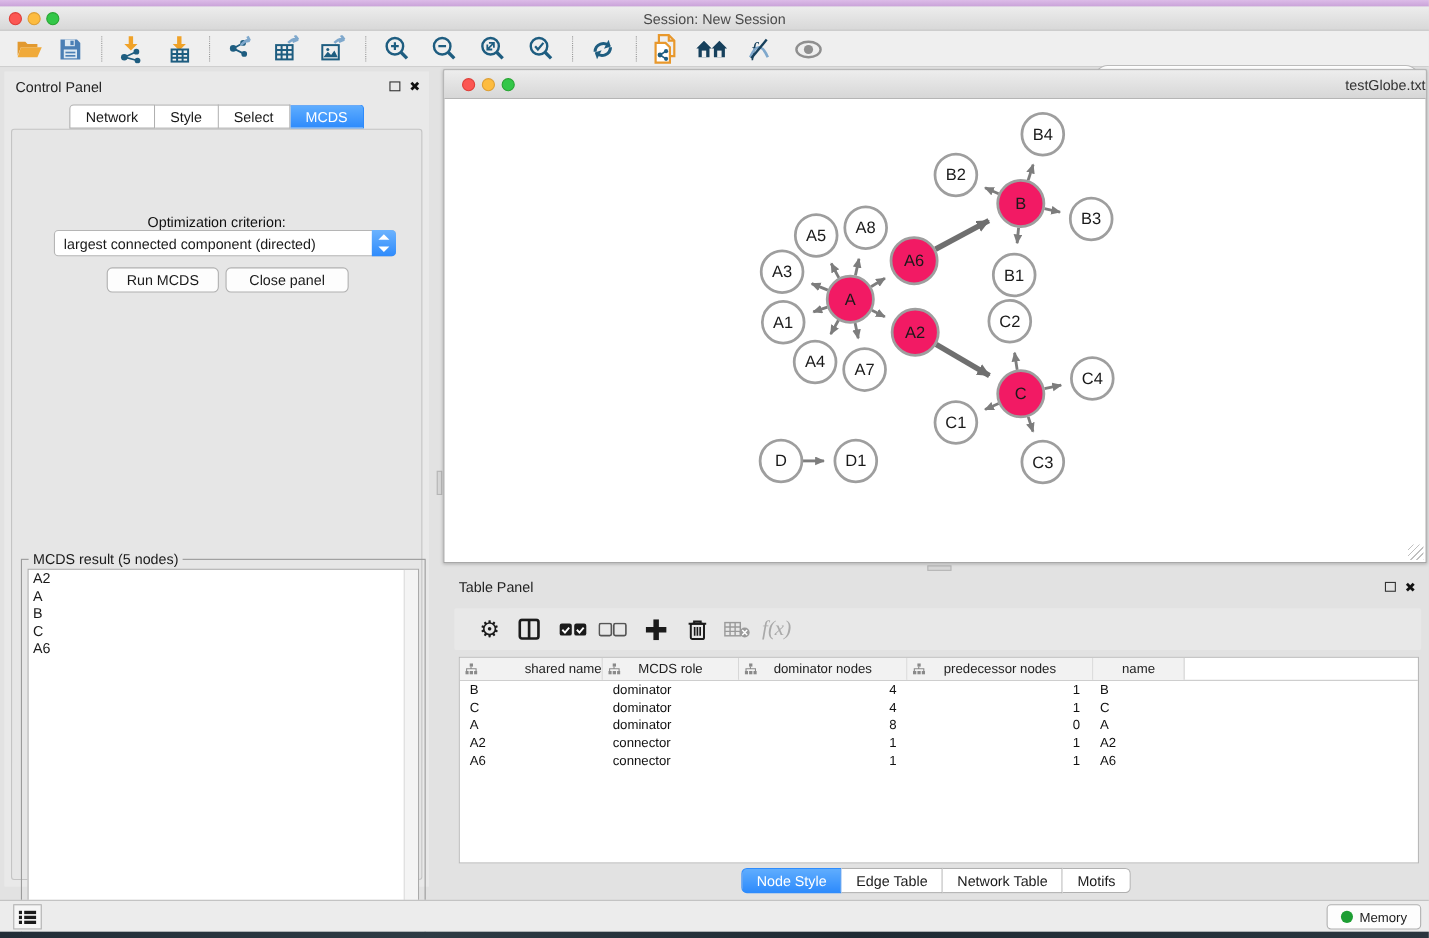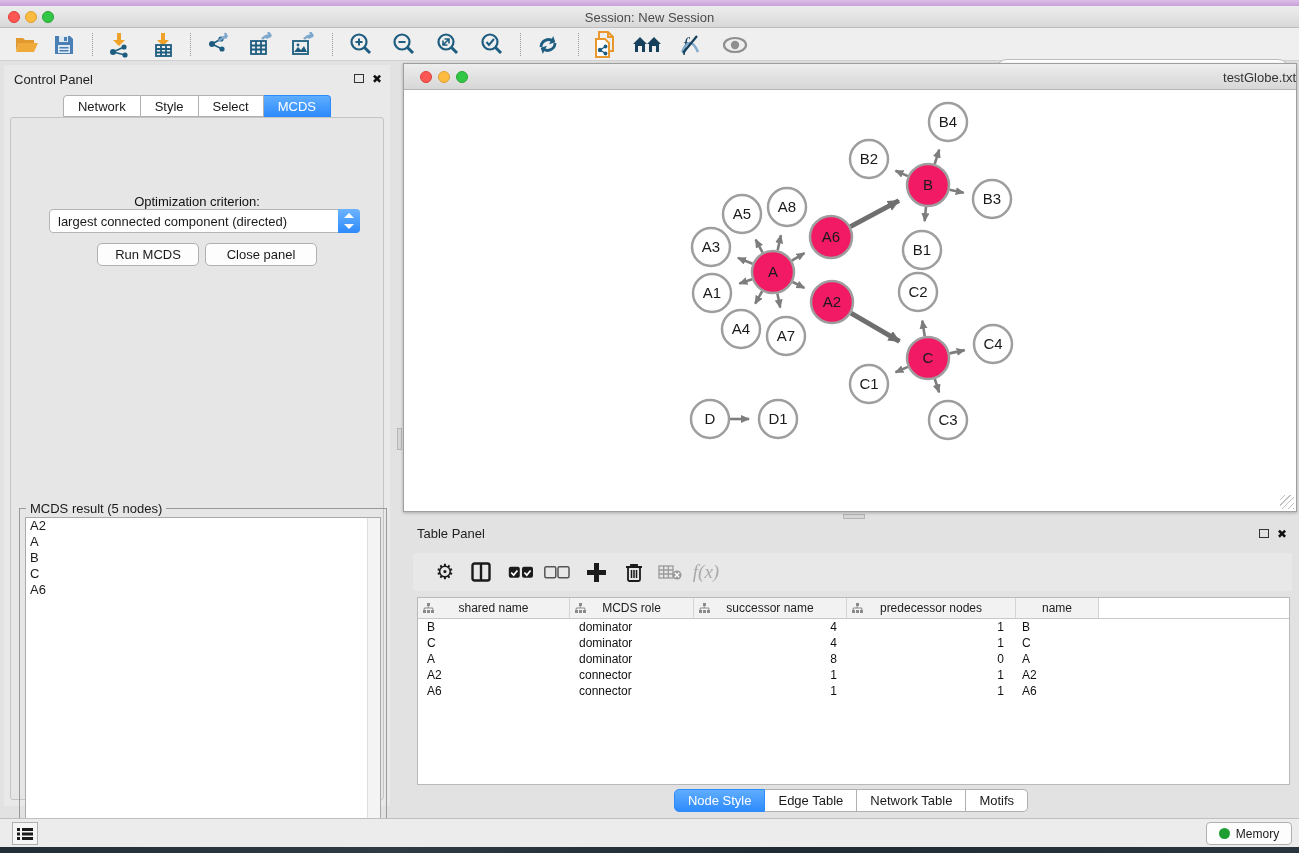--- a/index.html
+++ b/index.html
@@ -69,21 +69,21 @@
   #tp-title { position:absolute; left:14px; top:6px; font-size:13px; color:#222; }
   #tp-float { right:30px; } #tp-close { right:12px; }
   #tp-toolbar { position:absolute; left:10px; top:33px; width:879px; height:38px; background:#e8e8e8; border-radius:2px; }
   .tp-icon { position:absolute; top:0; height:38px; display:flex; align-items:center; justify-content:center; width:34px; }
   #tp-table { position:absolute; left:14px; top:77px; width:873px; height:188px; background:#fff; border:1px solid #b9b9b9; overflow:hidden; }
   #tp-header { display:flex; height:21px; border-bottom:1px solid #c9c9c9; }
   .th { background:#f2f2f2; border-right:1px solid #d4d4d4; display:flex; align-items:center; justify-content:center; font-size:12px; color:#222; position:relative; }
   .th .tree-ic { position:absolute; left:5px; top:5px; }
   .tr { display:flex; height:16px; align-items:center; }
   .td { font-size:12px; color:#111; white-space:nowrap; }
-  .c0{width:152px; padding-left:9px;} .c1{width:124px; padding-left:9px;}
+  .c0{width:130px; padding-left:9px;justify-content:flex-end;} .c1{width:124px; padding-left:9px;}
   .c2{width:153px; text-align:right; padding-right:10px;} .c3{width:169px; text-align:right; padding-right:12px;}
   .c4{width:83px; padding-left:6px;}
   #tp-tabs { position:absolute; left:0; top:269px; width:100%; display:flex; justify-content:center; }
   .tp-tab { height:23px; padding:0 13px; background:#fff; border:1px solid #b0b0b0; border-left:none; display:flex; align-items:center; font-size:13px; }
   .tp-tab:first-child { border-left:1px solid #b0b0b0; border-radius:5px 0 0 5px; }
   .tp-tab:last-child { border-radius:0 5px 5px 0; }
   .tp-tab.active { background:linear-gradient(#5fadfe,#2e8bfc); color:#fff; border-color:#2e8bfc; }
 
   
   #statusbar { position:absolute; left:0; top:818px; width:1299px; height:29px; background:#ececec; border-top:1px solid #bfbfbf; }
@@ -501,21 +501,21 @@
       <div class="th c2" style="padding-right:0">
         <svg class="tree-ic" width="11" height="11" viewBox="0 0 11 11">
             <g fill="#8a8a8a">
               <rect x="4" y="0" width="3" height="3"></rect>
               <rect x="0" y="7" width="3" height="3"></rect>
               <rect x="4" y="7" width="3" height="3"></rect>
               <rect x="8" y="7" width="3" height="3"></rect>
               <path d="M5.2 3 v2 M1.2 7 v-2 h8.6 v2" stroke="#8a8a8a" fill="none" stroke-width="1"></path>
             </g>
           </svg>
-        <span>successor name</span>
+        <span>dominator nodes</span>
       </div>
       <div class="th c3" style="padding-right:0">
         <svg class="tree-ic" width="11" height="11" viewBox="0 0 11 11">
             <g fill="#8a8a8a">
               <rect x="4" y="0" width="3" height="3"></rect>
               <rect x="0" y="7" width="3" height="3"></rect>
               <rect x="4" y="7" width="3" height="3"></rect>
               <rect x="8" y="7" width="3" height="3"></rect>
               <path d="M5.2 3 v2 M1.2 7 v-2 h8.6 v2" stroke="#8a8a8a" fill="none" stroke-width="1"></path>
             </g>

